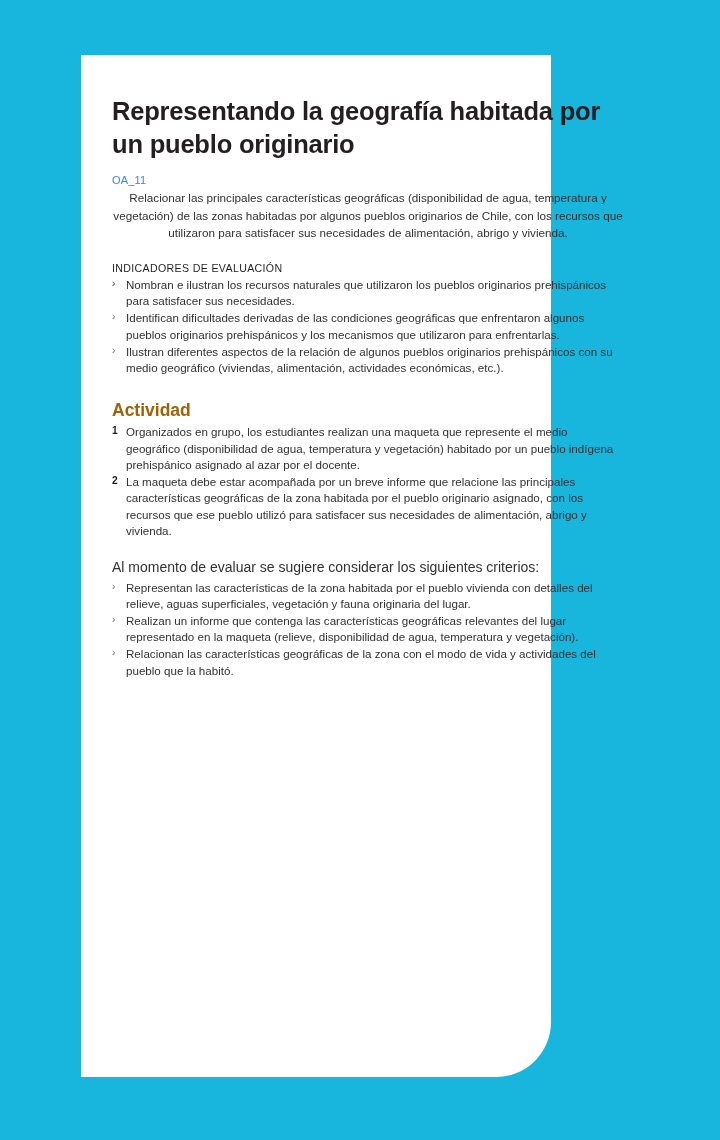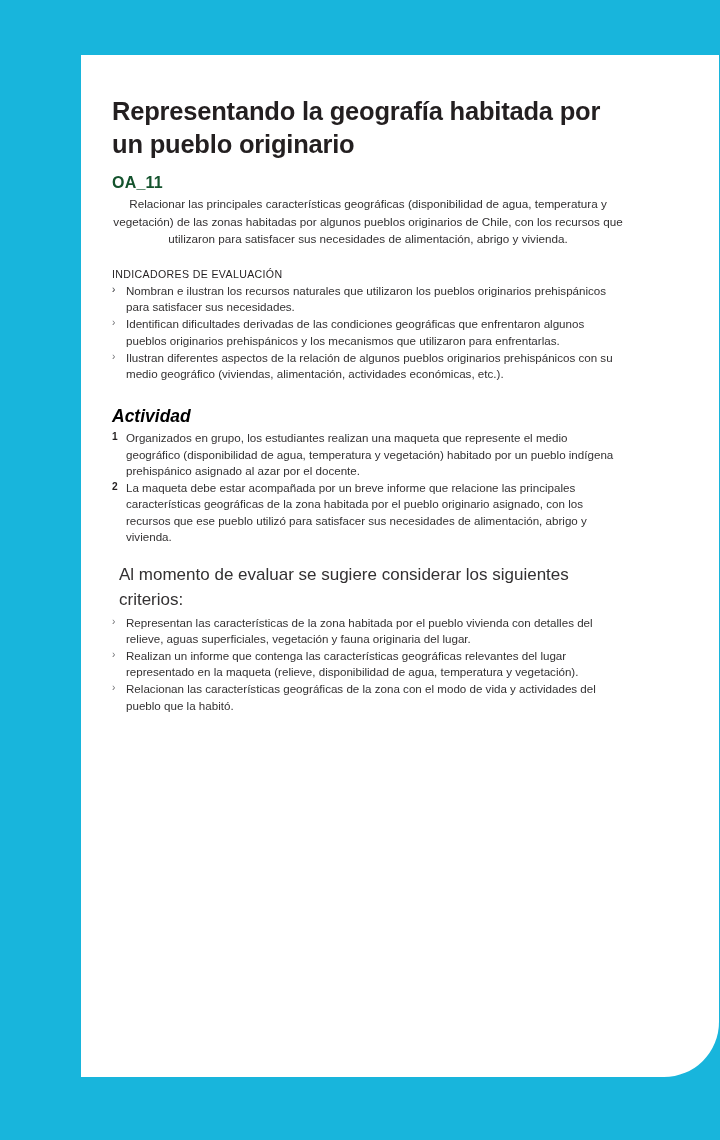--- a/index.html
+++ b/index.html
@@ -10,65 +10,64 @@
     width: 720px;
     height: 1140px;
     background: #18b5dc;
     font-family: "Liberation Sans", sans-serif;
     overflow: hidden;
   }
   .page {
     position: absolute;
     left: 81px;
     top: 55px;
-    width: 638px;
+    width: 470px;
     height: 1022px;
     background: #ffffff;
     border-bottom-right-radius: 55px;
     box-sizing: border-box;
     padding: 40px 48px 0 31px;
   }
   .content {
     width: 512px;
   }
   h1.doc-title {
     font-size: 25.5px;
     line-height: 1.28;
     font-weight: bold;
     color: #231f20;
     margin: 0 0 14px 0;
     letter-spacing: -0.2px;
   }
   .oa-code {
-    font-size: 16px;
-    font-weight: bold;
-    color: #14532d;
+    font-size: 11px;
+    font-weight: normal;
+    color: #3b82f6;
     margin: 0 0 3px 0;
     letter-spacing: 0.2px;
   }
   .oa-text {
     font-size: 11.7px;
     line-height: 1.5;
     color: #333132;
     margin: 0 0 20px 0;
     text-align: center;
   }
   .section-head {
     font-size: 10.6px;
     font-weight: normal;
     color: #231f20;
     letter-spacing: 0.35px;
     margin: 0 0 3px 0;
   }
   .section-head-blue {
     font-size: 17.5px;
     font-weight: bold;
-    color: #000000;
+    color: #a16207;
     margin: 0 0 3px 0;
-    font-style: italic;
   }
   ul.chev-list, ol.num-list {
     list-style: none;
     margin: 0;
     padding: 0;
   }
   ul.chev-list li {
     position: relative;
     padding-left: 14px;
     font-size: 11.6px;
@@ -95,24 +94,24 @@
     position: absolute;
     left: 0;
     top: 0;
     font-size: 10.2px;
     font-weight: bold;
     color: #231f20;
   }
   .block-gap-lg { height: 23px; }
   .block-gap-md { height: 17px; }
   .intro-line {
-    font-size: 17px;
+    font-size: 14px;
     line-height: 1.45;
     color: #333132;
-    margin: 0 0 2px 7px;
+    margin: 0 0 2px 0;
   }
 </style>
 </head>
 <body>
 
 <div class="page">
   <div class="content">
 
     <h1 class="doc-title">Representando la geografía habitada por un pueblo originario</h1>
 

